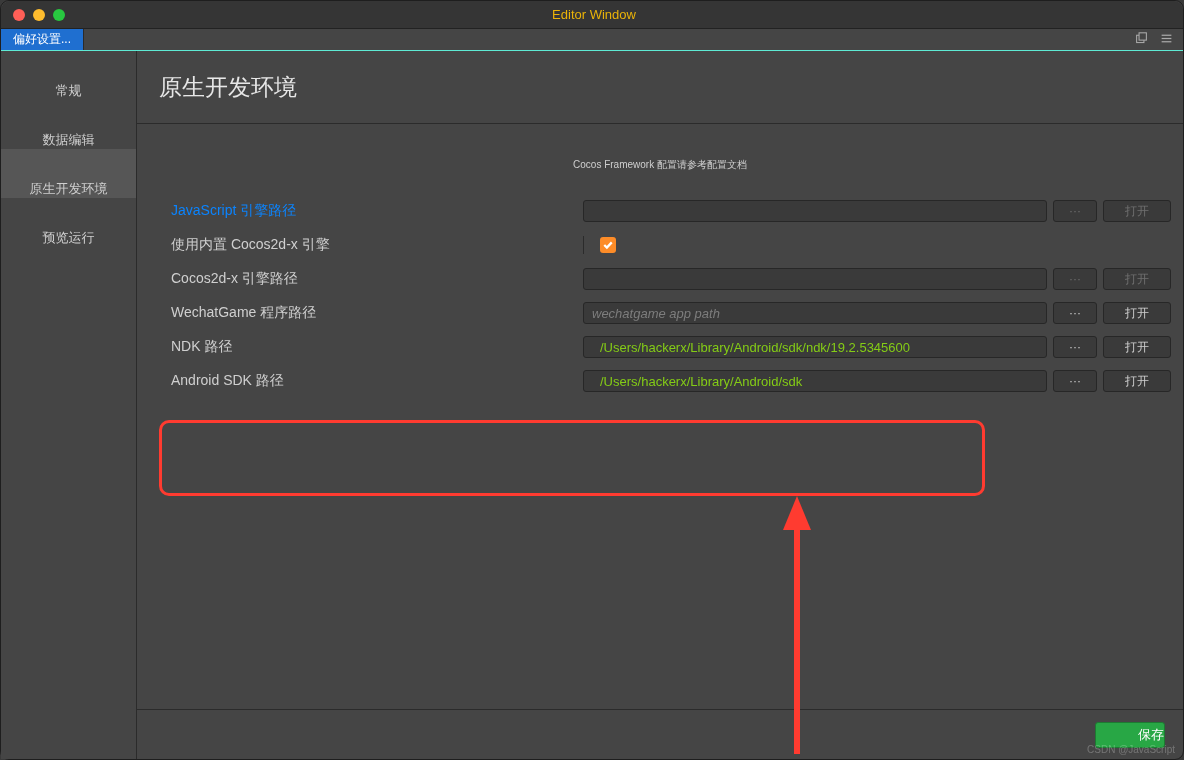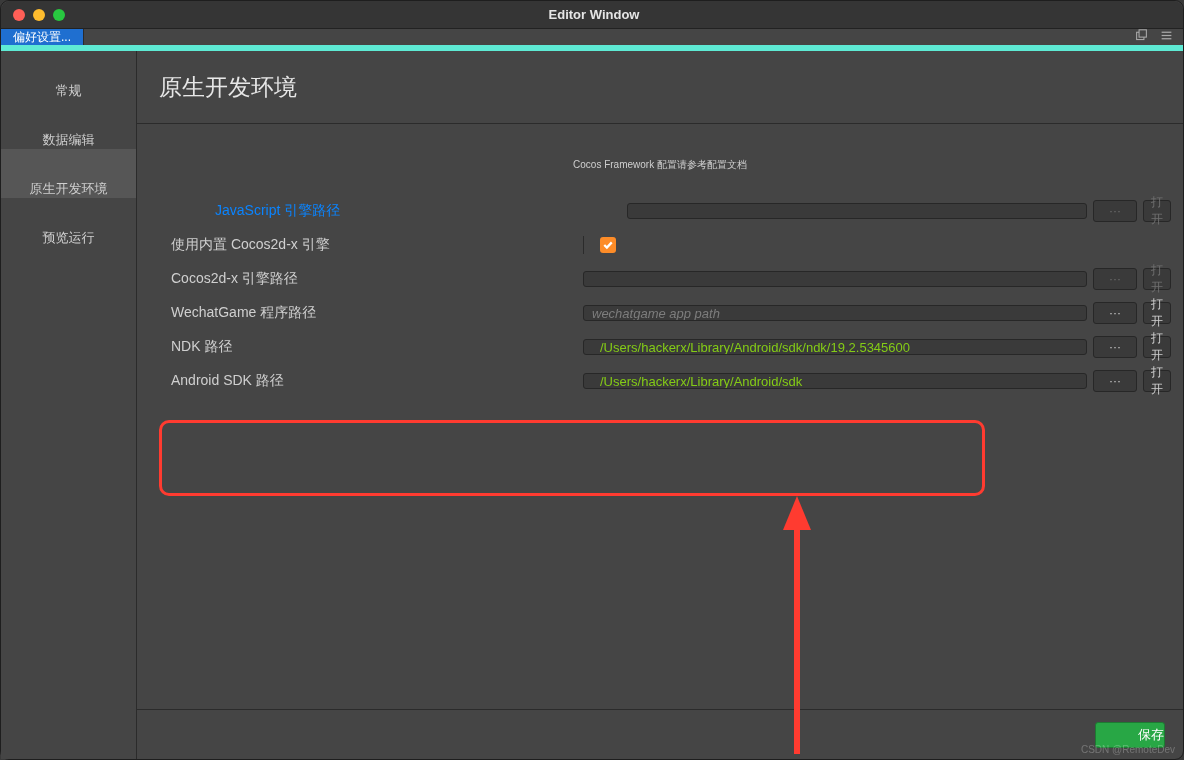--- a/index.html
+++ b/index.html
@@ -24,27 +24,27 @@
   border-top-left-radius: 9px; border-top-right-radius: 9px;
   display: flex; align-items: center;
   border-bottom: 1px solid #222;
 }
 .traffic { display: flex; gap: 8px; padding-left: 12px; }
 .tlight { width: 12px; height: 12px; border-radius: 50%; }
 .tl-close { background: #ff5f57; }
 .tl-min { background: #febc2e; }
 .tl-max { background: #28c840; }
 .titlebar-title {
-  flex: 1; text-align: center; font-size: 13px; font-weight: 700; color: #e5e5e5;
+  flex: 1; text-align: center; font-size: 13px; font-weight: 400; color: #eab308;
   margin-left: -60px;
 }
 .tabbar {
   height: 22px; background: #454545;
   display: flex; align-items: stretch;
-  border-bottom: 6px solid #5eead4;
+  border-bottom: 1px solid #5eead4;
 }
 .tab-active {
   background: #1f6fd0;
   color: #fff; font-size: 12px;
   padding: 0 12px; display: flex; align-items: center;
   border-right: 1px solid #2b2b2b;
 }
 .tab-tools { margin-left: auto; display: flex; align-items: center; gap: 12px; padding-right: 10px; color: #aaa; }
 .tab-tools svg { width: 13px; height: 13px; }
 
@@ -82,50 +82,50 @@
   margin-bottom: 22px;
 }
 .row {
   display: flex; align-items: center;
   height: 34px;
   padding-left: 34px;
 }
 .row .label {
   width: 412px; font-size: 14px; color: #cfcfcf;
 }
-.row .label.linkish { color: #0a84ff; margin-left: 44px; }
+.row .label.linkish { color: #0a84ff; }
 .row .ctrl {
   flex: 1; display: flex; align-items: center; gap: 6px; padding-right: 12px;
 }
 .checkbox {
   width: 16px; height: 16px; border-radius: 3px; background: #fd8c28;
   display: flex; align-items: center; justify-content: center;
 }
 .checkbox svg { width: 12px; height: 12px; stroke: #fff; stroke-width: 3; fill: none; }
 .tick-divider {
   width: 1px; height: 18px; background: #2b2b2b; margin-right: 10px;
 }
 input.txt {
-  flex: 1; height: 16px; background: #3a3a3a;
+  flex: 1; height: 22px; background: #3a3a3a;
   border: 1px solid #272727; border-radius: 3px;
   color: #cfcfcf; font-size: 13px; padding: 0 8px;
   outline: none;
 }
 input.txt::placeholder { color: #7d7d7d; font-style: italic; }
 input.txt:disabled { color: #7a7a7a; }
 input.txt.highlight { color: #84cc16; border-color: #272727; padding-left: 16px; }
 
 .btn {
   height: 22px; border: 1px solid #272727; background: #3a3a3a;
   color: #cfcfcf; font-size: 12px; border-radius: 3px;
   display: inline-flex; align-items: center; justify-content: center;
   padding: 0 8px; cursor: pointer;
 }
 .btn.more { width: 44px; }
-.btn.open { width: 28px; }
+.btn.open { width: 68px; }
 .btn.disabled { color: #6f6f6f; }
 
 .annot-box {
   position: absolute;
   border: 3px solid #ff3b30;
   border-radius: 10px;
   pointer-events: none;
 }
 .annot-arrow {
   position: absolute; pointer-events: none;
@@ -274,14 +274,14 @@
       </div>
 
       <div class="footer">
         <div class="save-btn">
           <span>保存</span>
         </div>
       </div>
     </div>
   </div>
 
-  <div class="watermark">CSDN @RemoteDev</div>
+  <div class="watermark">CSDN @JavaScript</div>
 </div>
 
 </body></html>

